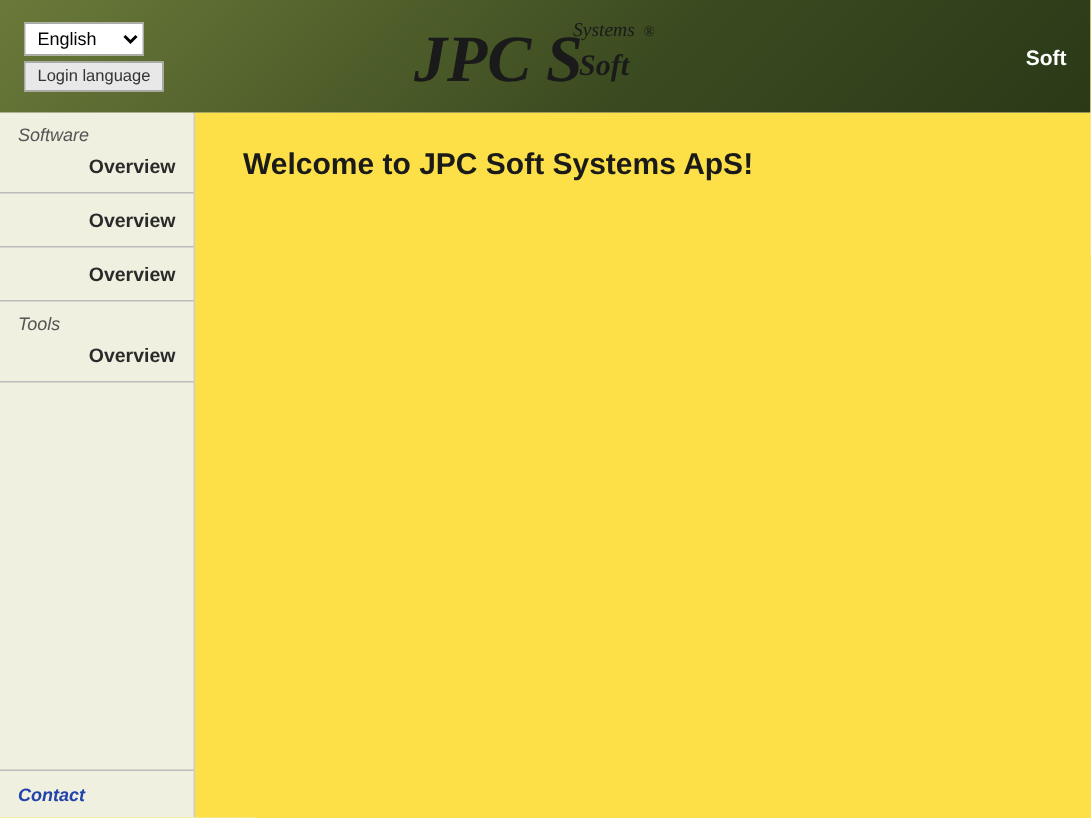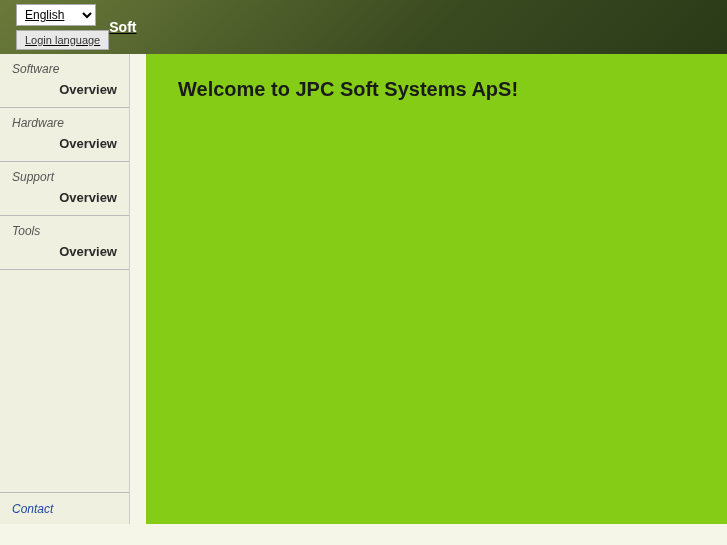--- a/index.html
+++ b/index.html
@@ -8,26 +8,26 @@
       font-size: 13px;
       background: #f5f5e8;
       width: 727px;
       height: 545px;
       overflow: hidden;
     }
 
     
     .header {
       background: linear-gradient(135deg, #6b7a3a 0%, #4a5a28 40%, #3a4a20 60%, #2a3a18 100%);
-      height: 54px;
+      height: 75px;
       display: flex;
       align-items: center;
+      justify-content: space-between;
       padding: 0 16px;
       position: relative;
-      text-decoration: underline;
     }
 
     .header-left {
       display: flex;
       flex-direction: column;
       gap: 4px;
     }
 
     .language-select-wrapper {
       display: flex;
@@ -65,21 +65,20 @@
       color: white;
       text-decoration: none;
       font-size: 14px;
       font-weight: bold;
     }
 
     
     .layout {
       display: flex;
       height: calc(545px - 75px);
-      gap: 16px;
     }
 
     
     .sidebar {
       width: 130px;
       background: #f0f0e0;
       border-right: 1px solid #ccc;
       display: flex;
       flex-direction: column;
       flex-shrink: 0;
@@ -110,34 +109,35 @@
       color: #2a2a2a;
       padding: 2px 12px 4px 12px;
       text-decoration: none;
       cursor: pointer;
       text-align: right;
     }
 
     .sidebar-footer {
       padding: 8px 12px;
       border-top: 1px solid #bbb;
+      font-weight: bold;
     }
 
     .contact-link {
       font-style: italic;
       color: #2244aa;
       font-size: 12px;
       text-decoration: none;
       cursor: pointer;
     }
 
     
     .main-content {
       flex: 1;
-      background: #84cc16;
+      background: #fde047;
       padding: 24px 32px;
     }
 
     .welcome-title {
       font-size: 20px;
       font-weight: bold;
       color: #1a1a1a;
       margin-bottom: 24px;
     }
 
@@ -155,41 +155,52 @@
     <div class="language-select-wrapper">
       <select class="language-select">
         <option>English</option>
         <option>Danish</option>
         <option>German</option>
       </select>
     </div>
     <button class="change-language-btn">Login language</button>
   </div>
 
+  <div class="header-logo">
+    <svg width="180" height="60" viewBox="0 0 180 60">
+
+      <text x="2" y="46" font-family="Georgia, serif" font-size="44" font-style="italic" font-weight="bold" fill="#1a1a1a">JPC</text>
+
+      <text x="90" y="46" font-family="Georgia, serif" font-size="44" font-style="italic" font-weight="bold" fill="#1a1a1a">S</text>
+
+      <text x="108" y="16" font-family="Georgia, serif" font-size="13" font-style="italic" fill="#1a1a1a">Systems</text>
+      <text x="155" y="16" font-family="Georgia, serif" font-size="10" fill="#1a1a1a">®</text>
+
+      <text x="112" y="42" font-family="Georgia, serif" font-size="20" font-style="italic" font-weight="bold" fill="#1a1a1a">Soft</text>
+    </svg>
+  </div>
 
   <a class="login-link">Soft</a>
 </div>
 
 <div class="layout">
 
   <div class="sidebar">
     <nav class="sidebar-nav">
 
       <div class="sidebar-section">
         <span class="sidebar-section-label">Software</span>
         <a class="sidebar-overview-link">Overview</a>
       </div>
 
       <div class="sidebar-section">
-        <span class="sidebar-section-label">Hardware</span>
-        <a class="sidebar-overview-link">Overview</a>
-      </div>
-
-      <div class="sidebar-section">
-        <span class="sidebar-section-label">Support</span>
+        <a class="sidebar-overview-link">Overview</a>
+      </div>
+
+      <div class="sidebar-section">
         <a class="sidebar-overview-link">Overview</a>
       </div>
 
       <div class="sidebar-section">
         <span class="sidebar-section-label">Tools</span>
         <a class="sidebar-overview-link">Overview</a>
       </div>
 
     </nav>
 

